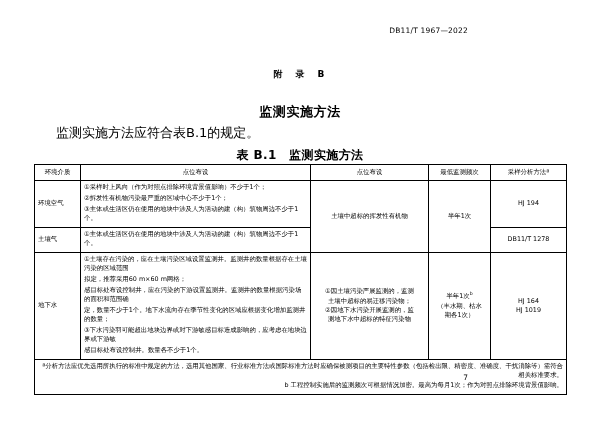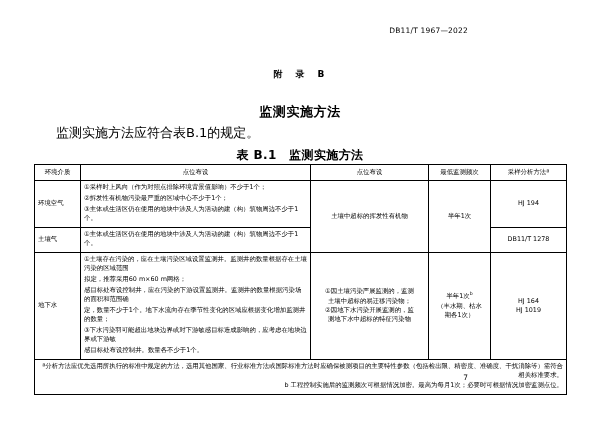--- a/index.html
+++ b/index.html
@@ -213,21 +213,21 @@
           <div>期各1次）</div>
         </td>
         <td class="ctr-multi">
           <div>HJ 164</div>
           <div>HJ 1019</div>
         </td>
       </tr>
       <tr>
         <td class="notes" colspan="5">
           <p>ª分析方法应优先选用所执行的标准中规定的方法，选用其他国家、行业标准方法或国际标准方法时应确保被测项目的主要特性参数（包括检出限、精密度、准确度、干扰消除等）需符合相关标准要求。</p>
-          <p>b 工程控制实施后的监测频次可根据情况加密。最高为每月1次；必要时可根据情况加密监测点位。</p>
+          <p>b 工程控制实施后的监测频次可根据情况加密。最高为每月1次；作为对照点排除环境背景值影响。</p>
         </td>
       </tr>
     </tbody>
   </table>
 
   <div class="page-num">7</div>
 
 </div>
 
 </body></html>

